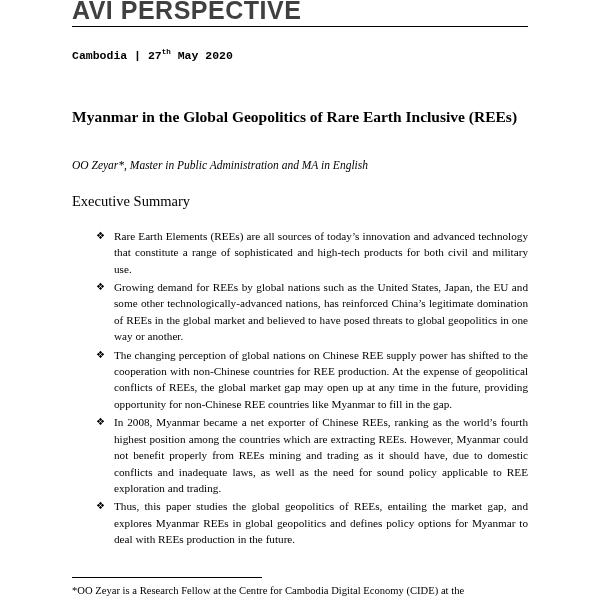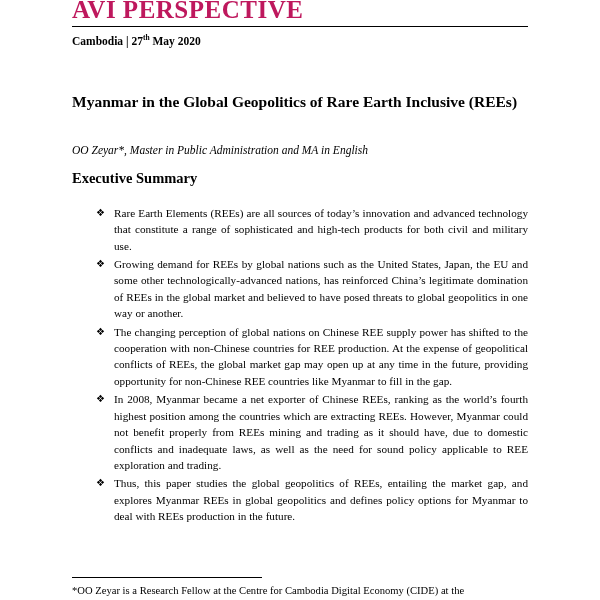--- a/index.html
+++ b/index.html
@@ -20,40 +20,40 @@
     height: 600px;
     box-sizing: border-box;
     padding: 0 72px;
   }
   
   .masthead {
     position: relative;
     padding-top: 0;
   }
   .masthead-title {
-    font-family: Liberation Serif, serif;
+    font-family: Liberation Sans, sans-serif;
     font-weight: bold;
     font-size: 25px;
     letter-spacing: 0.5px;
-    color: #be185d;
+    color: #404040;
     line-height: 20px;
     height: 20px;
     overflow: hidden;
     white-space: nowrap;
   }
   .masthead-rule {
     border: none;
     border-top: 1.5px solid #000;
     margin: 6px 0 0 0;
   }
   .masthead-sub {
-    font-family: Liberation Serif, serif;
+    font-family: Liberation Mono, monospace;
     font-weight: bold;
     font-size: 11.5px;
-    margin-top: 6px;
+    margin-top: 21px;
     white-space: nowrap;
   }
   .masthead-sub sup {
     font-size: 7.5px;
     vertical-align: super;
   }
   
   .doc-title {
     font-family: "Liberation Serif", serif;
     font-weight: bold;
@@ -63,23 +63,23 @@
     margin-bottom: 0;
   }
   .author {
     font-family: "Liberation Serif", serif;
     font-style: italic;
     font-size: 11.5px;
     margin-top: 32px;
   }
   .section-heading {
     font-family: "Liberation Serif", serif;
-    font-weight: bold;
+    font-weight: normal;
     font-size: 14.5px;
-    margin-top: 14px;
+    margin-top: 22px;
   }
   
   ul.bullets {
     list-style: none;
     margin: 18px 0 0 0;
     padding: 0 0 0 28px;
   }
   ul.bullets li {
     position: relative;
     font-size: 11.2px;

